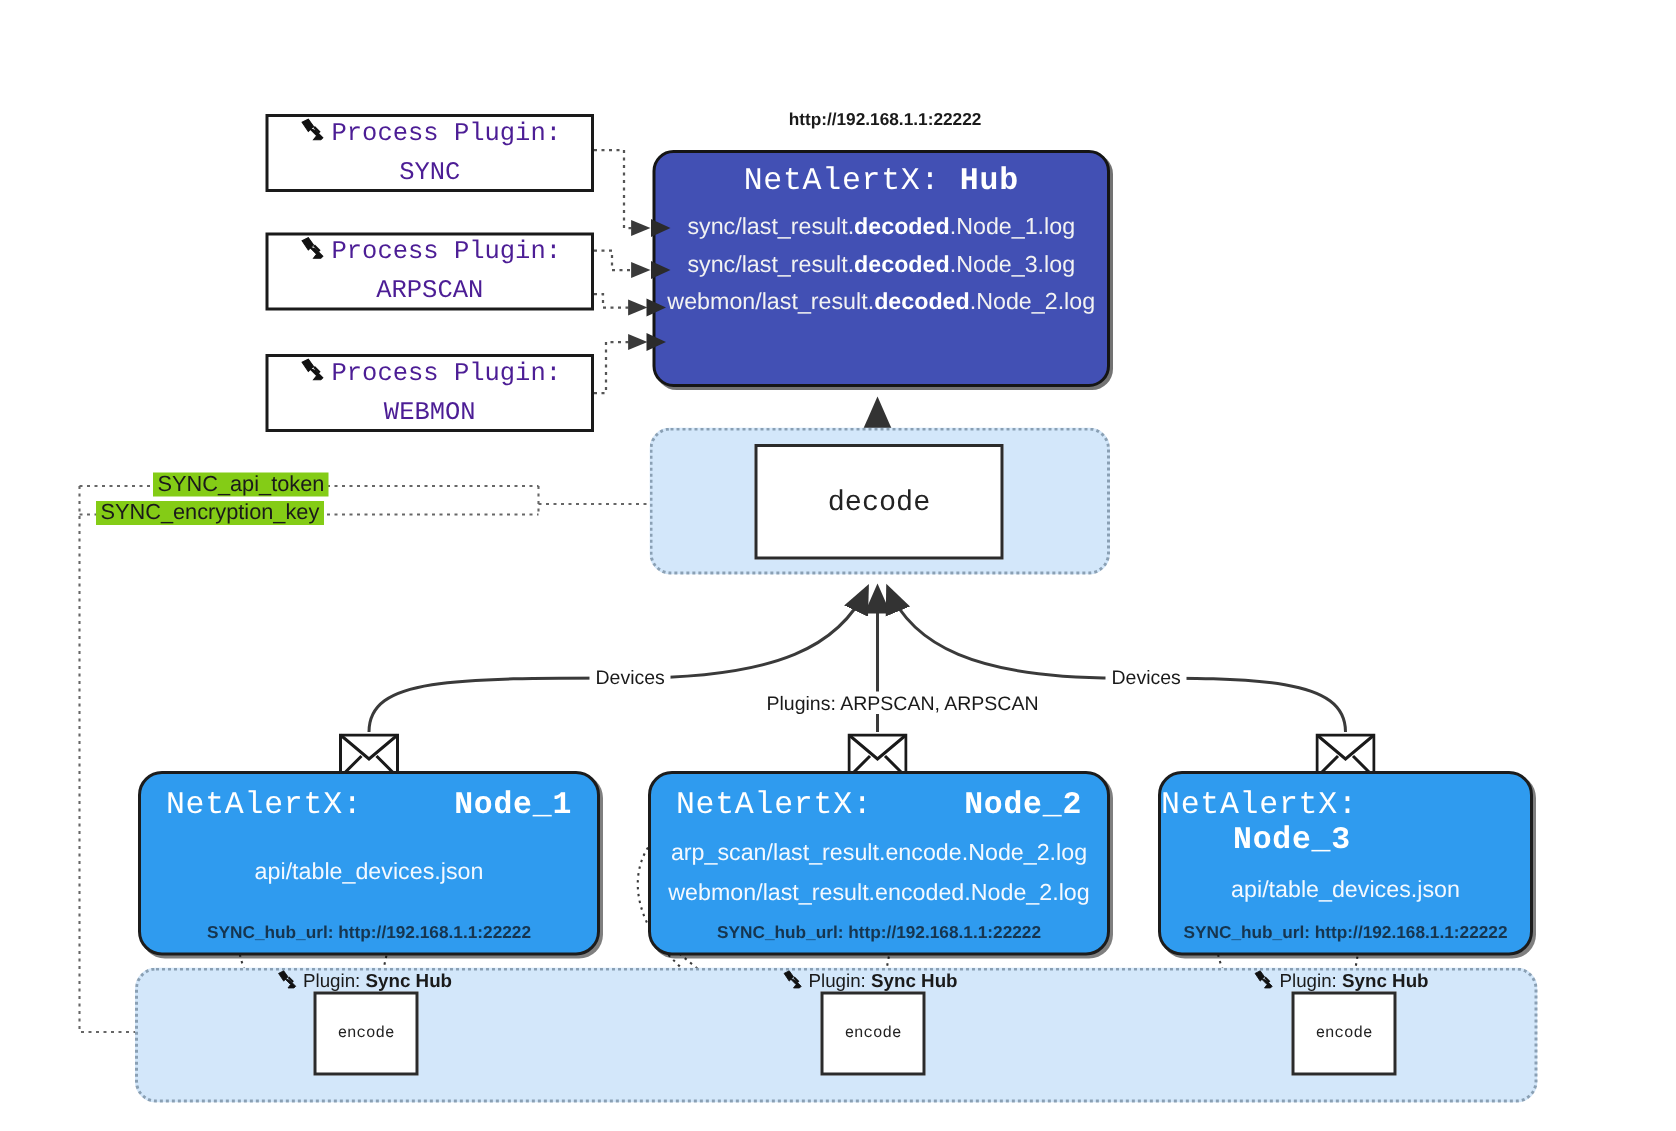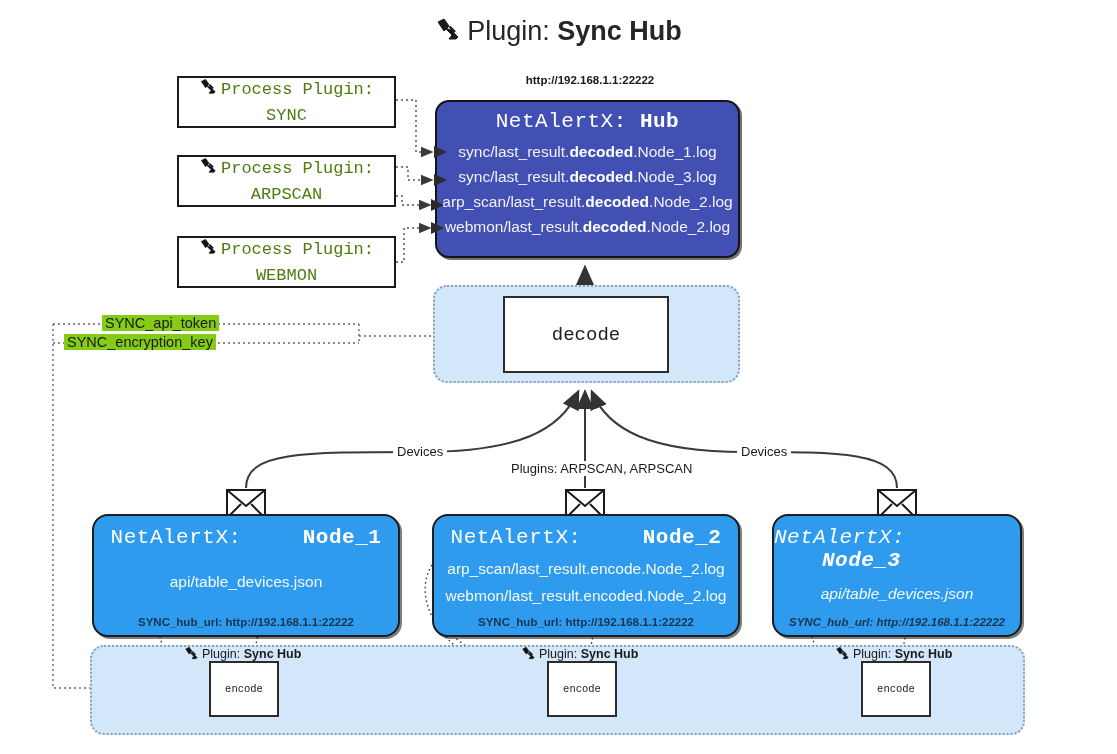--- a/index.html
+++ b/index.html
@@ -19,21 +19,21 @@
     left:0;top:14px;width:1117px;text-align:center;
     font-size:27px;color:#262626;letter-spacing:0px;
   }
   #title .plug{display:inline-block;transform:translateY(3px);margin-right:4px;}
   #title .strong{font-weight:bold;}
 
   
   .procbox{
     border:2px solid #1a1a1a;background:#ffffff;
     font-family:"Liberation Mono", monospace;
-    font-size:17px;color:#4d7c0f;
+    font-size:17px;color:#4c1d95;
     display:flex;flex-direction:column;align-items:center;justify-content:center;
     line-height:1.5;
   }
   .procbox .l1{display:flex;align-items:center;white-space:nowrap;}
   .procbox .l1 .plug{margin-right:2px;transform:translateY(2px);}
   .procbox .l2{white-space:nowrap;}
 
   
   #huburl{
     left:430px;top:74px;width:320px;text-align:center;
@@ -184,32 +184,20 @@
 
       <path d="M585,528 C596,580 600,640 583,666"></path>
       <path d="M432,565 C410,600 440,662 540,688" marker-end="url(#arrowDot)"></path>
       <path d="M446,630 C470,650 495,672 540,688"></path>
 
       <path d="M897,528 C908,580 912,640 896,666"></path>
       <path d="M824,565 C802,610 802,660 855,688" marker-end="url(#arrowDot)"></path>
     </g>
   </svg>
 
-  <div class="node" id="title">
-    <span class="plug">
-      <svg width="28" height="26" viewBox="0 0 28 26">
-        <g fill="#1a1a1a" stroke="#1a1a1a" stroke-width="1">
-          <path d="M3 5 L9 2 L14 9 L9 14 Z"></path>
-          <path d="M10 11 L17 18 L14 22 L21 22 L23 20 L16 13 Z"></path>
-          <path d="M14.5 9.5 L20 15" stroke-width="2.4"></path>
-        </g>
-      </svg>
-    </span><span>Plugin:</span>
-    <span class="strong">Sync Hub</span>
-  </div>
 
   <div class="node procbox" style="left:177px;top:76px;width:219px;height:52px;">
     <div class="l1">
       <span class="plug">
         <svg width="20" height="18" viewBox="0 0 28 26">
           <g fill="#111" stroke="#111" stroke-width="1">
             <path d="M3 5 L9 2 L14 9 L9 14 Z"></path>
             <path d="M10 11 L17 18 L14 22 L21 22 L23 20 L16 13 Z"></path>
             <path d="M14.5 9.5 L20 15" stroke-width="2.4"></path>
           </g>
@@ -254,21 +242,20 @@
 
   <div class="node" id="huburl">http://192.168.1.1:22222</div>
 
   <div class="node" id="hub">
     <div class="hubtitle">
       <span>NetAlertX:</span>
       <b>Hub</b>
     </div>
     <div class="logline"><span>sync/last_result.</span><b>decoded</b><span>.Node_1.log</span></div>
     <div class="logline"><span>sync/last_result.</span><b>decoded</b><span>.Node_3.log</span></div>
-    <div class="logline"><span>arp_scan/last_result.</span><b>decoded</b><span>.Node_2.log</span></div>
     <div class="logline"><span>webmon/last_result.</span><b>decoded</b><span>.Node_2.log</span></div>
   </div>
 
   <div class="node" id="decodeband"></div>
   <div class="node" id="decodebox">decode</div>
 
   <div class="node envlabel" style="left:102px;top:315px;">SYNC_api_token</div>
   <div class="node envlabel" style="left:64px;top:334px;">SYNC_encryption_key</div>
 
   <div class="node edgelabel" style="left:393px;top:444px;">Devices</div>
@@ -313,21 +300,21 @@
       <span>NetAlertX:</span>
       <b>Node_2</b>
     </div>
     <div class="nlines">
       <div class="nline">arp_scan/last_result.encode.Node_2.log</div>
       <div class="nline">webmon/last_result.encoded.Node_2.log</div>
     </div>
     <div class="nfoot">SYNC_hub_url: http://192.168.1.1:22222</div>
   </div>
 
-  <div class="node nodebox" style="left:772px;top:514px;width:250px;height:123px;font-style:italic;">
+  <div class="node nodebox" style="left:772px;top:514px;width:250px;height:123px;">
     <div class="ntitle">
       <span>NetAlertX:</span>
       <b>Node_3</b>
     </div>
     <div class="nlines">
       <div class="nline">api/table_devices.json</div>
     </div>
     <div class="nfoot">SYNC_hub_url: http://192.168.1.1:22222</div>
   </div>
 

